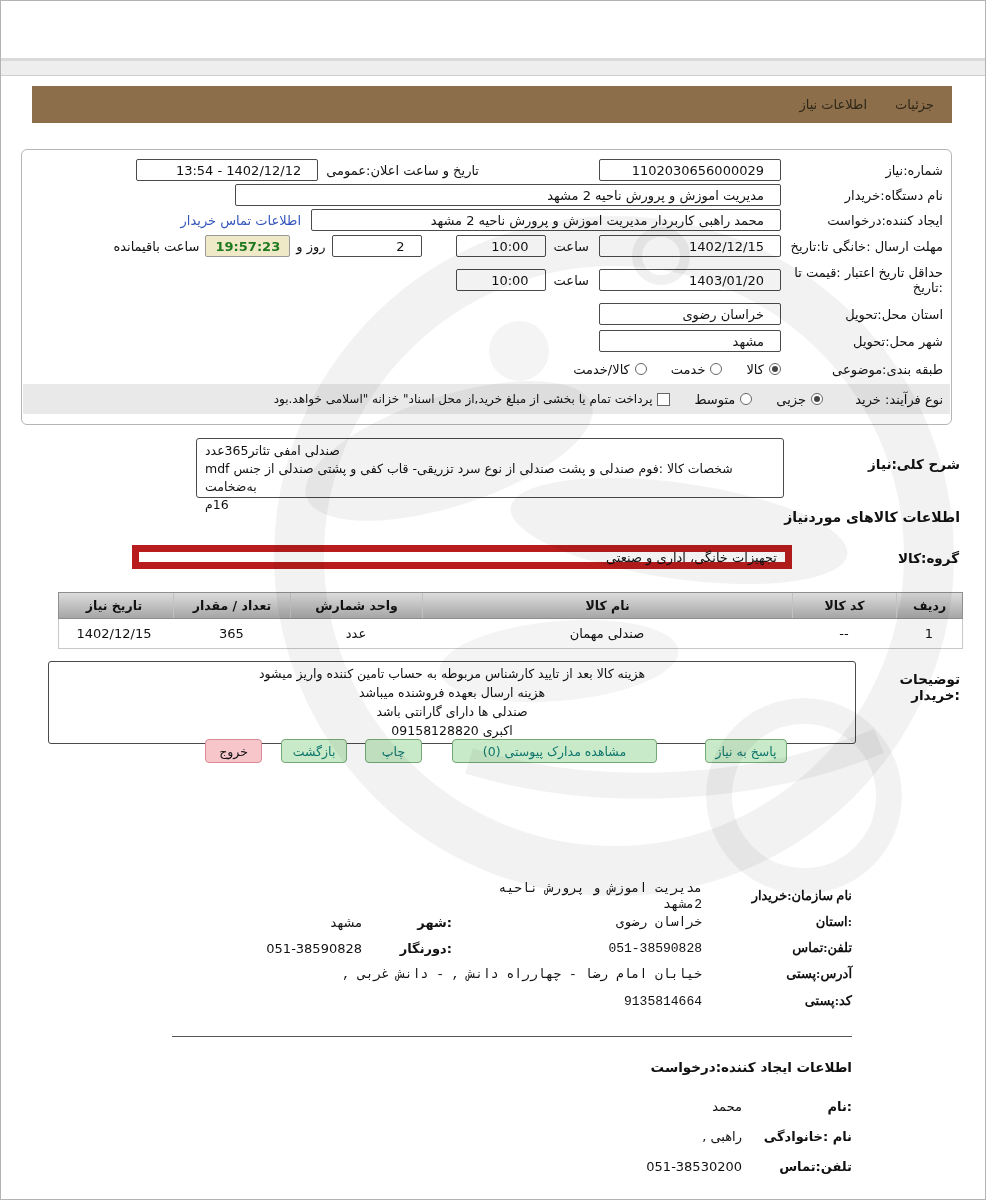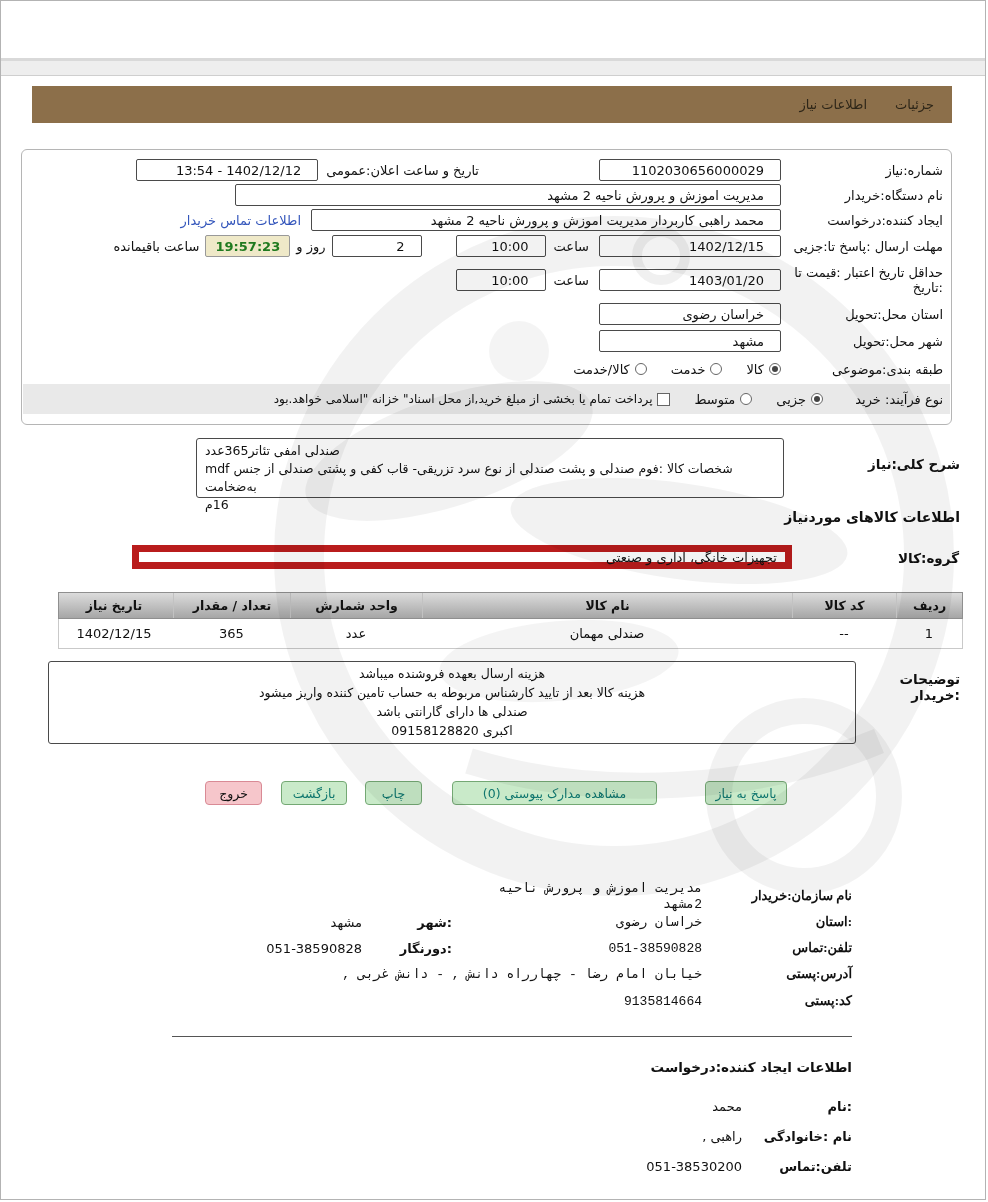--- a/index.html
+++ b/index.html
@@ -38,21 +38,21 @@
   .goods-title{position:absolute;top:508px;right:25px;font-weight:bold;font-size:14px;}
   .group-box{position:absolute;top:544px;left:131px;width:660px;height:24px;border:7px solid #b91c1c;display:flex;align-items:center;padding:0 8px;background:#fff;}
   .gtable{position:absolute;top:591px;right:22px;left:57px;}
   .thead{display:flex;height:27px;background:linear-gradient(#dcdcdc,#a6a6a6);border:1px solid #8f8f8f;align-items:center;font-weight:bold;font-size:12.5px;}
   .trow{display:flex;height:30px;background:#fff;border:1px solid #c9c9c9;border-top:none;align-items:center;font-size:13px;}
   .tcell{flex:none;text-align:center;}
   .thead .tcell:not(:last-child){border-left:1px solid #c2c2c2;height:100%;display:flex;align-items:center;justify-content:center;}
   .c1{width:66px}.c2{width:104px}.c3{width:370px}.c4{width:132px}.c5{width:117px}.c6{width:118px}
   .notes-label{position:absolute;top:670px;right:25px;width:95px;font-weight:bold;font-size:13.5px;line-height:16px;}
   .notes-box{position:absolute;top:660px;left:47px;width:808px;height:83px;border:1px solid #4a4a4a;border-radius:3px;padding:2px 6px;font-size:12.5px;line-height:19px;text-align:center;background:#fff;}
-  .btn{position:absolute;top:780px;height:24px;border-radius:4px;font-size:12.5px;display:flex;align-items:center;justify-content:center;cursor:pointer;}
+  .btn{position:absolute;top:738px;height:24px;border-radius:4px;font-size:12.5px;display:flex;align-items:center;justify-content:center;cursor:pointer;}
   .btn-green{background:var(--btn-green-bg);border:1px solid var(--btn-green-border);color:#0f766e;}
   .btn-pink{background:var(--btn-exit-bg);border:1px solid var(--btn-exit-border);color:#111;}
   .contact-bar{position:absolute;top:826px;right:133px;width:705px;height:30px;background:var(--brand);color:#fff;font-weight:bold;font-size:13px;display:flex;align-items:center;padding:0 18px;}
   .crow{position:absolute;right:133px;display:flex;align-items:center;height:20px;font-size:13px;}
   .clbl{font-weight:bold;width:150px;flex:none;font-family:Liberation Serif, serif;}
   .cval{width:250px;flex:none;text-align:right;padding-left:8px;font-family:Liberation Mono, monospace;}
   .clbl2{font-weight:bold;width:90px;flex:none;text-align:right;}
   .cval2{width:150px;flex:none;text-align:right;padding-left:40px;}
   .divider{position:absolute;top:1035px;right:133px;width:680px;border-top:1px solid #555;}
   .creator-title{position:absolute;top:1058px;right:133px;font-weight:bold;font-size:13.5px;}
@@ -92,21 +92,21 @@
       <div class="inp w546">مدیریت اموزش و پرورش ناحیه 2 مشهد</div>
     </div>
 
     <div class="frow" style="top:58px">
       <div class="flbl">ایجاد کننده:درخواست</div>
       <div class="inp w470">محمد راهبی کاربردار مدیریت اموزش و پرورش ناحیه 2 مشهد</div>
       <div class="link ml10">اطلاعات تماس خریدار</div>
     </div>
 
     <div class="frow" style="top:84px">
-      <div class="flbl">مهلت ارسال :پاسخ تا:جزیی</div>
+      <div class="flbl">مهلت ارسال :خانگی تا:تاریخ</div>
       <div class="inp w180">
           <span dir="ltr">1402/12/15</span>
         </div>
       <div class="midlbl ml10">ساعت</div>
       <div class="inp w90 ml8">
           <span dir="ltr">10:00</span>
         </div>
       <div class="inp w90 ml34">
           <span dir="ltr">2</span>
         </div>
@@ -196,22 +196,22 @@
       <div class="tcell c2">--</div>
       <div class="tcell c3">صندلی مهمان</div>
       <div class="tcell c4">عدد</div>
       <div class="tcell c5">365</div>
       <div class="tcell c6" dir="ltr">1402/12/15</div>
     </div>
   </div>
 
   <div class="notes-label">توضیحات :خریدار</div>
   <div class="notes-box">
+    <div>هزینه کالا بعد از تایید کارشناس مربوطه به حساب تامین کننده واریز میشود</div>
     <div>هزینه ارسال بعهده فروشنده میباشد</div>
-    <div>هزینه کالا بعد از تایید کارشناس مربوطه به حساب تامین کننده واریز میشود</div>
     <div>صندلی ها دارای گارانتی باشد</div>
     <div>اکبری 09158128820</div>
   </div>
 
   <div class="btn btn-green" style="right:198px;width:82px">پاسخ به نیاز</div>
   <div class="btn btn-green" style="right:328px;width:205px">مشاهده مدارک پیوستی (0)</div>
   <div class="btn btn-green" style="right:563px;width:57px">چاپ</div>
   <div class="btn btn-green" style="right:638px;width:66px">بازگشت</div>
   <div class="btn btn-pink" style="right:723px;width:57px">خروج</div>
 

